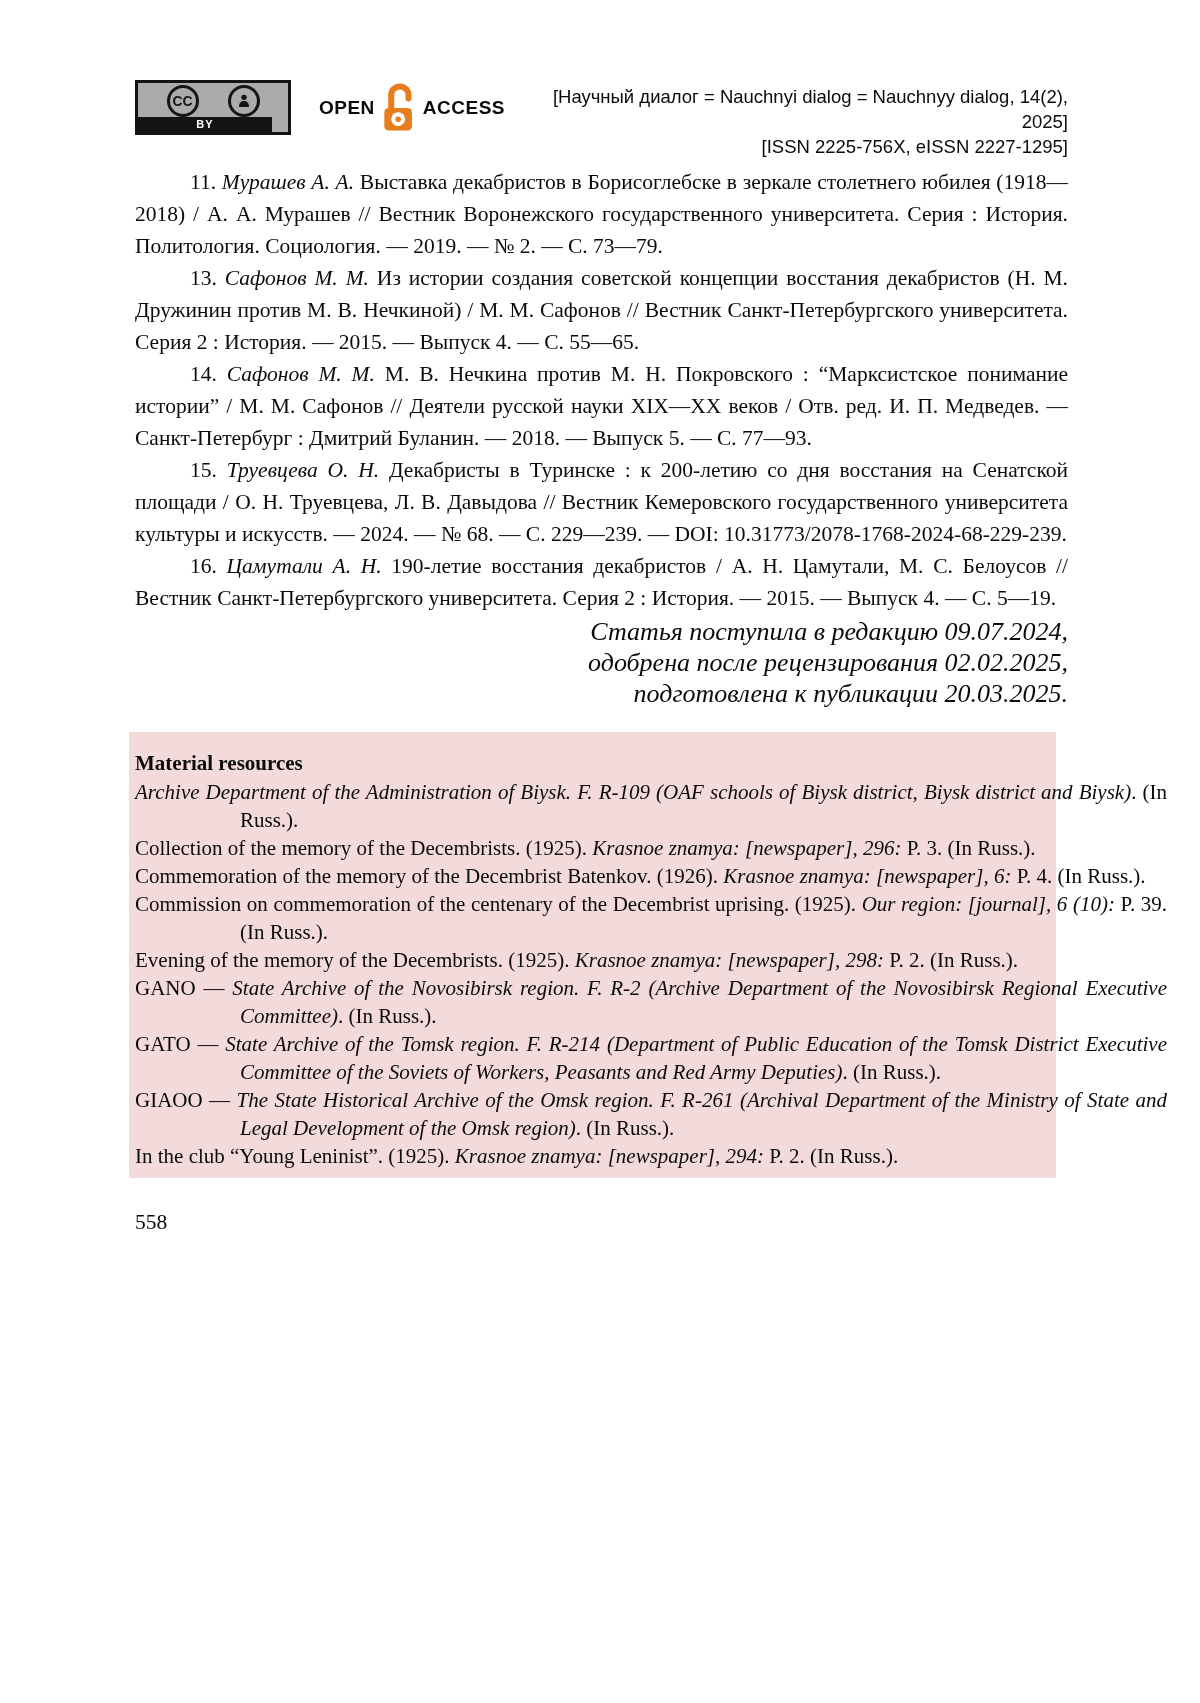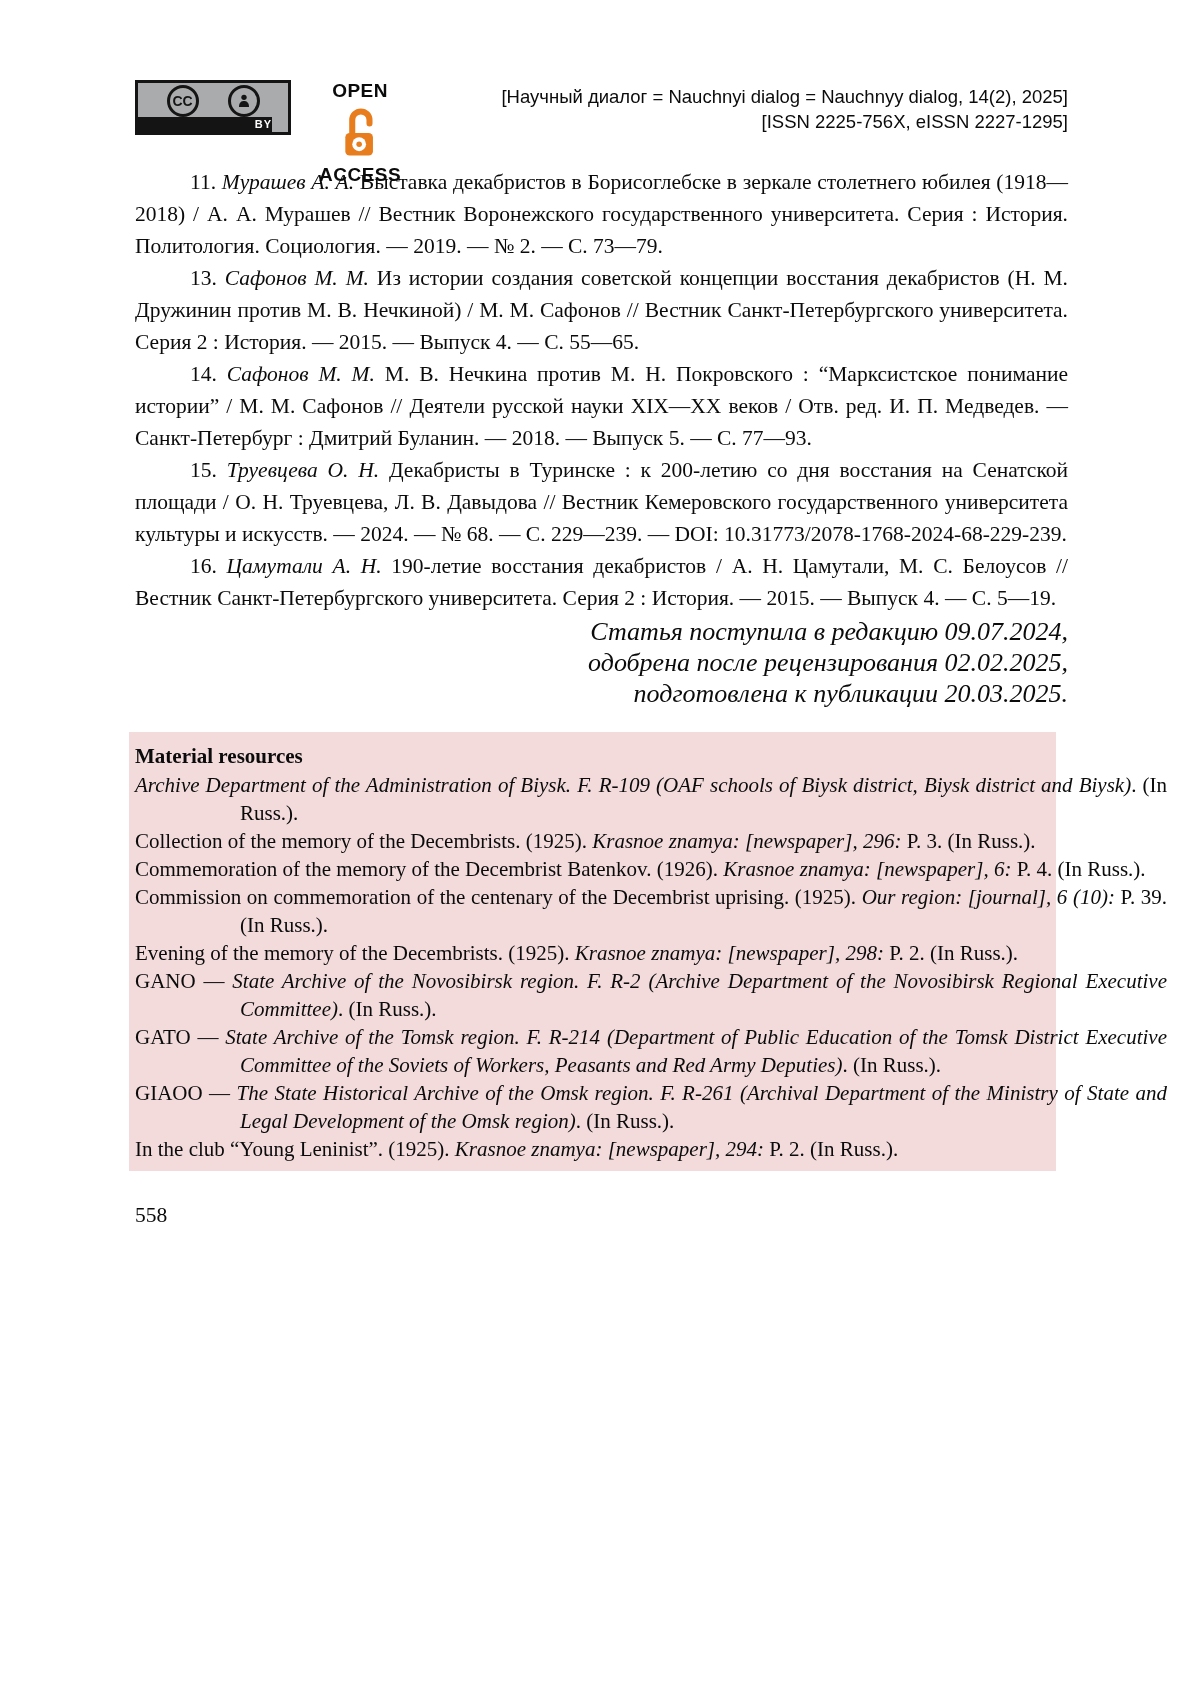--- a/index.html
+++ b/index.html
@@ -12,33 +12,33 @@
   .cc-badge { flex:none; width:150px; height:49px; background:#a9abac; border:3px solid #141414; position:relative; }
   .cc-circles { display:flex; justify-content:center; gap:29px; margin-top:2px; }
   .cc-circle {
     width:26px; height:26px; border:3px solid #141414; border-radius:50%;
     background:#a9abac; display:flex; align-items:center; justify-content:center;
     font-family:"Liberation Sans",sans-serif; font-weight:bold; font-size:14px; color:#141414;
   }
   .cc-strip {
     position:absolute; left:0; right:16px; bottom:0; height:15px; background:#141414;
     color:#fff; font-family:"Liberation Sans",sans-serif; font-weight:bold;
-    font-size:11px; line-height:15px; text-align:right; letter-spacing:1px;
+    font-size:11px; line-height:15px; text-align:center; letter-spacing:1px;
   }
   .oa-logo { margin-left:28px; display:flex; align-items:center; height:55px; gap:5px;
-    font-family:"Liberation Sans",sans-serif; font-weight:bold; font-size:19px; letter-spacing:0.5px;flex-direction:column; }
+    font-family:"Liberation Sans",sans-serif; font-weight:bold; font-size:19px; letter-spacing:0.5px; }
   .oa-lock { display:flex; align-items:center; }
   .header-text { flex:1; text-align:right; font-family:"Liberation Sans","DejaVu Sans",sans-serif;
     font-size:18.5px; line-height:25px; padding-top:4px; }
   
   .content { position:absolute; left:135px; top:166px; width:933px; }
   .refs-ru p { margin:0; text-align:justify; font-size:21.5px; line-height:32px; }
   .refs-ru p.indent { text-indent:55px; }
   .submission { margin-top:2px; text-align:right; font-style:italic; font-size:26px; line-height:31px; }
-  .material { margin-top:23px; margin-left:-6px; width:921px; padding:9px 0 8px 6px;font-family:Liberation Serif, serif; }
+  .material { margin-top:23px; margin-left:-6px; width:921px; padding:16px 0 8px 6px;font-family:Liberation Serif, serif; }
   .mat-heading { font-weight:bold; font-size:21px; line-height:30px; }
   .mat-items p { margin:0; width:927px; text-align:justify; font-size:21px; line-height:28px;
     padding-left:105px; text-indent:-105px; }
   .pageno { margin-top:32px; width:933px; text-align:left; font-size:21.5px; }
   i { font-style:italic;margin-top:24px; }
 </style>
 </head>
 <body>
 
 <div class="page">

